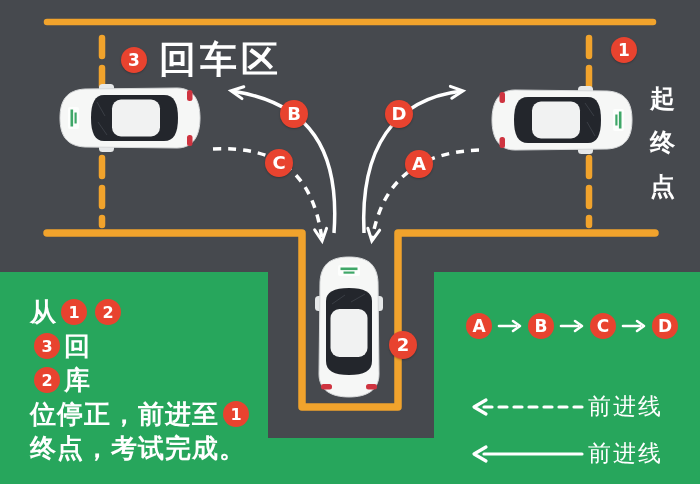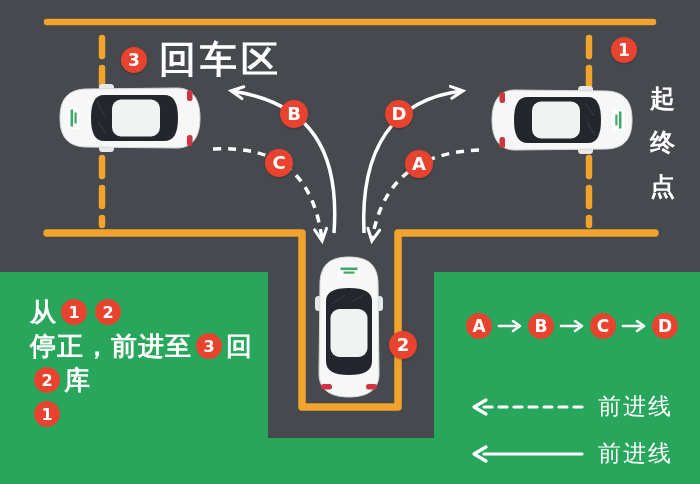--- a/index.html
+++ b/index.html
@@ -48,21 +48,21 @@
     background:#E8432F;color:#fff;border-radius:50%;width:26px;height:26px;
     display:inline-flex;align-items:center;justify-content:center;
     font-size:16px;margin:0 4px;flex:0 0 auto;
   }
 
   .sequence-row{position:absolute;left:466px;top:313px;z-index:4;display:flex;align-items:center;gap:5px;}
   .seq-badge{
     background:#E8432F;color:#fff;border-radius:50%;width:26px;height:26px;
     display:flex;align-items:center;justify-content:center;font-weight:bold;font-size:17px;
   }
-  .legend-row{position:absolute;z-index:4;display:flex;align-items:center;gap:12px;color:#fff;font-size:23px;font-weight:500;}
+  .legend-row{position:absolute;z-index:4;display:flex;align-items:center;gap:2px;color:#fff;font-size:23px;font-weight:500;}
   .legend-row-0{left:466px;top:391px;}
   .legend-row-1{left:466px;top:438px;}
   .legend-label{white-space:nowrap;letter-spacing:2px;}
 </style>
 </head>
 <body>
 
 <div class="stage">
 
   <div class="road"></div>
@@ -149,30 +149,33 @@
   <span class="badge big" id="badge-D">D</span>
   <span class="badge big" id="badge-A">A</span>
 
   <div class="instructions" id="instructions">
       <div class="instr-line">
         <span class="instr-text">从</span>
         <span class="inline-num">1</span>
         <span class="inline-num">2</span>
       </div>
       <div class="instr-line">
-        <span class="instr-text">停正，前进至</span>
         <span class="inline-num">3</span>
         <span class="instr-text">回</span>
       </div>
       <div class="instr-line">
         <span class="inline-num">2</span>
         <span class="instr-text">库</span>
       </div>
       <div class="instr-line">
+        <span class="instr-text">位停正，前进至</span>
         <span class="inline-num">1</span>
+      </div>
+      <div class="instr-line">
+        <span class="instr-text">终点，考试完成。</span>
       </div>
     </div>
 
   <div class="sequence-row" id="sequence-row">
       <span class="seq-badge">A</span>
       <span style="display: inline-flex;">
 <svg width="26" height="16" viewBox="0 0 26 16">
   <line x1="2" y1="8" x2="19" y2="8" stroke="#FFFFFF" stroke-width="2.6" stroke-linecap="round"></line>
   <path d="M16,3 L23,8 L16,13" fill="none" stroke="#FFFFFF" stroke-width="2.6" stroke-linecap="round" stroke-linejoin="round"></path>
 </svg>

